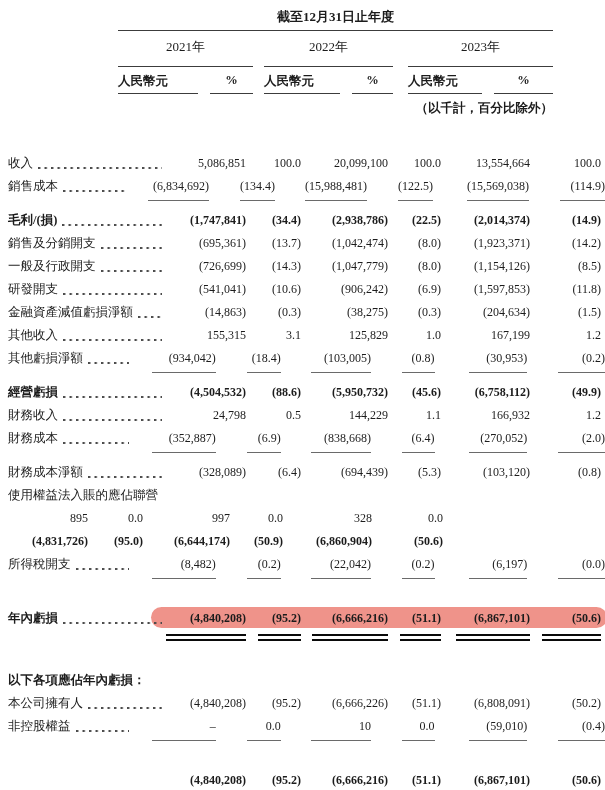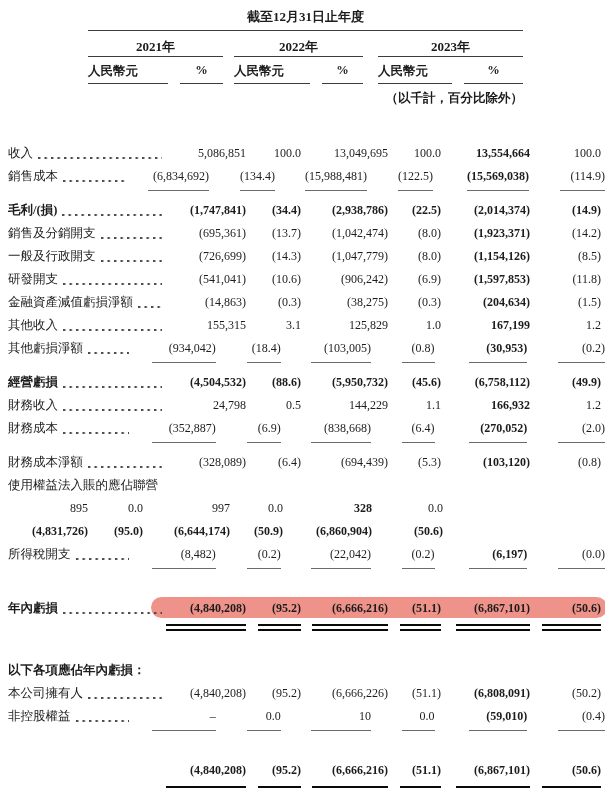--- a/index.html
+++ b/index.html
@@ -3,28 +3,28 @@
 <meta charset="utf-8">
 <style>
   html,body { margin:0; padding:0; background:#ffffff; }
   .page {
     width:605px; height:790px; box-sizing:border-box;
     background:#ffffff; color:#1c1c1c;
     font-family:"Liberation Serif","DejaVu Serif",serif;
     padding:8px 0 0 8px; position:relative; overflow:hidden;
   }
   
-  .cols-offset { margin-left:80px; width:435px; }
+  .cols-offset { margin-left:110px; width:435px; }
   .period {
     text-align:center; font-weight:bold; font-size:13px;
     padding-bottom:4px; border-bottom:1.5px solid #3c3c3c;
   }
   .years { display:flex; margin-top:7px; }
-  .yg { text-align:center; font-weight:bold; font-size:13px;
-        border-bottom:1.5px solid #3c3c3c; padding-bottom:0; }
+  .yg { text-align:center; font-weight:normal; font-size:13px;
+        border-bottom:1.5px solid #3c3c3c; padding-bottom:10px; }
   .yg1 { width:135px; } .yg2 { width:129px; margin-left:11px; } .yg3 { width:145px; margin-left:15px; }
   .subs { display:flex; margin-top:6px; font-weight:bold; font-size:12.5px; }
   .sc { border-bottom:1.5px solid #3c3c3c; padding-bottom:3px; white-space:nowrap; }
   .sc.rmb { text-align:left; }
   .sc.pct { text-align:center; }
   .s0 { width:80px; } .s1 { width:43px; margin-left:12px; }
   .s2 { width:76px; margin-left:11px; } .s3 { width:41px; margin-left:12px; }
   .s4 { width:74px; margin-left:15px; } .s5 { width:59px; margin-left:12px; }
   .note { text-align:right; font-size:12.5px; font-weight:bold; margin-top:6px; }
   
@@ -34,21 +34,21 @@
               white-space:nowrap; position:relative; z-index:1; }
   .row .lbl.indent { box-sizing:border-box; padding-left:24px; }
   .leader {
     flex:1; align-self:flex-end; height:4px; margin:0 4px 5px 5px;
     background-image:radial-gradient(circle at 1.2px 2px, #4a4a4a 1.05px, rgba(0,0,0,0) 1.45px);
     background-size:6.5px 4px; background-repeat:repeat-x;
   }
   .v { font-size:12px; text-align:right; white-space:nowrap; position:relative; z-index:1; }
   .c0 { width:80px; } .c1 { width:43px; margin-left:12px; }
   .c2 { width:76px; margin-left:11px; } .c3 { width:41px; margin-left:12px; }
-  .c4 { width:74px; margin-left:15px;font-weight:bold; } .c5 { width:59px; margin-left:12px; }
+  .c4 { width:74px; margin-left:15px; } .c5 { width:59px; margin-left:12px; }
   .row.bold .v, .row.bold .lbl { font-weight:bold; }
   .row.ruled { margin-bottom:8px;gap:19px; }
   .row.ruled .v { border-bottom:1.5px solid #6a6a6a; padding-bottom:2px; }
   .row.ruled2 { margin-bottom:6px; }
   .row.ruled2 .v { border-bottom:7px double #0a0a0a; padding-bottom:4px; }
   .row.gap { margin-top:28px; }
   .hl-pill { position:absolute; left:143px; right:-2px; top:0; height:21px;
              border-radius:11px; z-index:0; }
 </style>
 </head>
@@ -78,21 +78,21 @@
   </div>
 
   <div class="tbody">
       <div class="row">
         <div class="lbl">
           <span>收入</span>
           <span class="leader"></span>
         </div>
         <div class="v c0">5,086,851</div>
         <div class="v c1">100.0</div>
-        <div class="v c2">13,049,695</div>
+        <div class="v c2">20,099,100</div>
         <div class="v c3">100.0</div>
         <div class="v c4">13,554,664</div>
         <div class="v c5">100.0</div>
       </div>
       <div class="row ruled">
         <div class="lbl">
           <span>銷售成本</span>
           <span class="leader"></span>
         </div>
         <div class="v c0">(6,834,692)</div>

